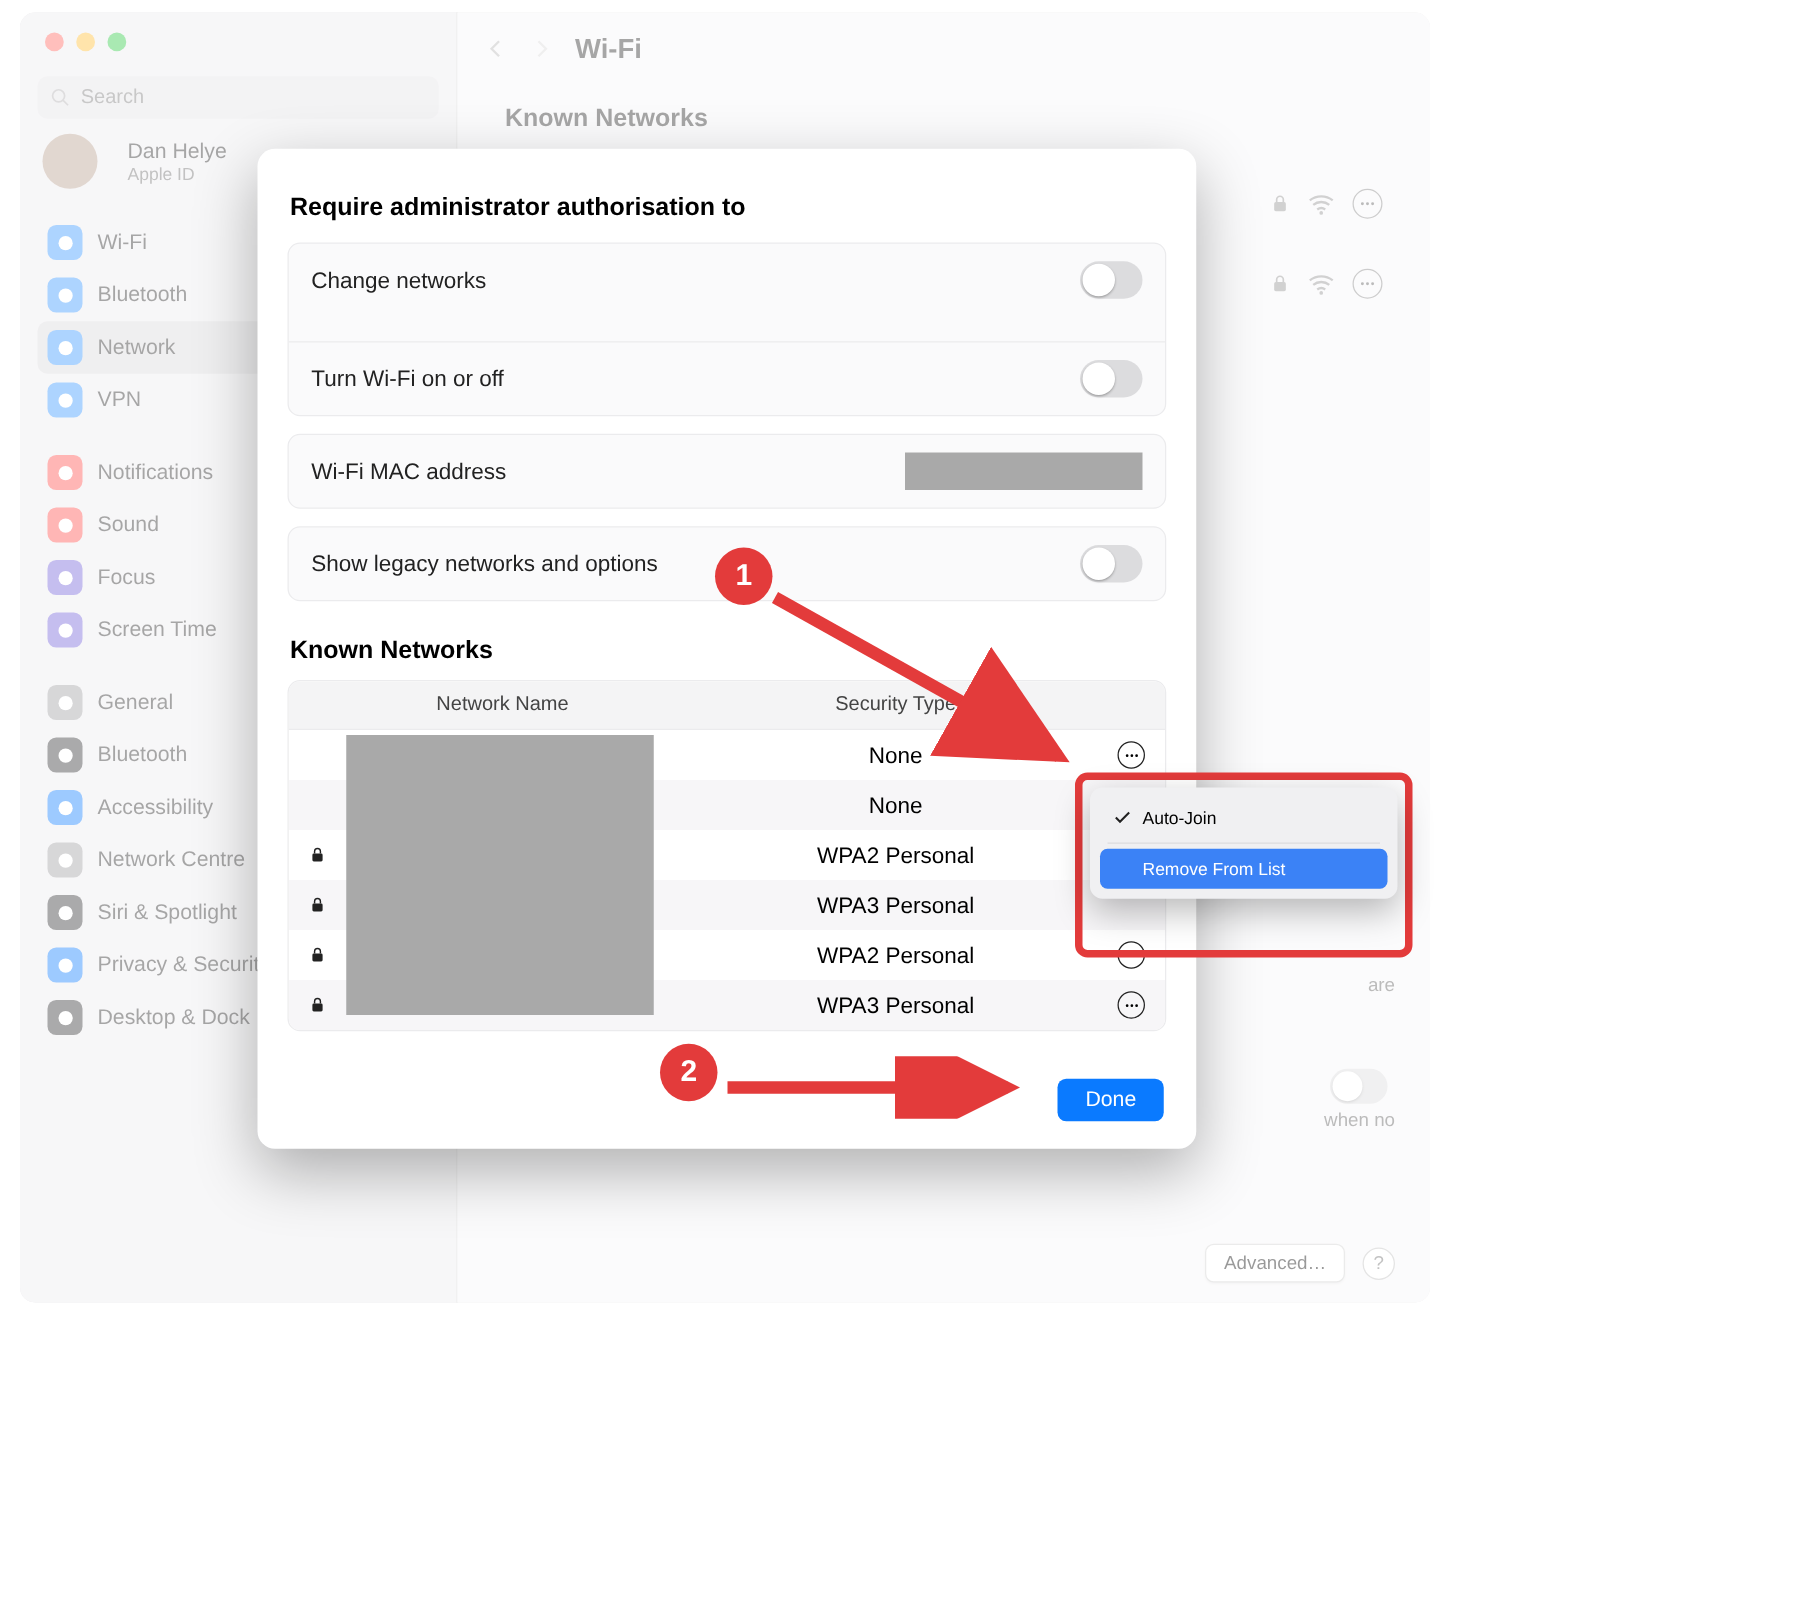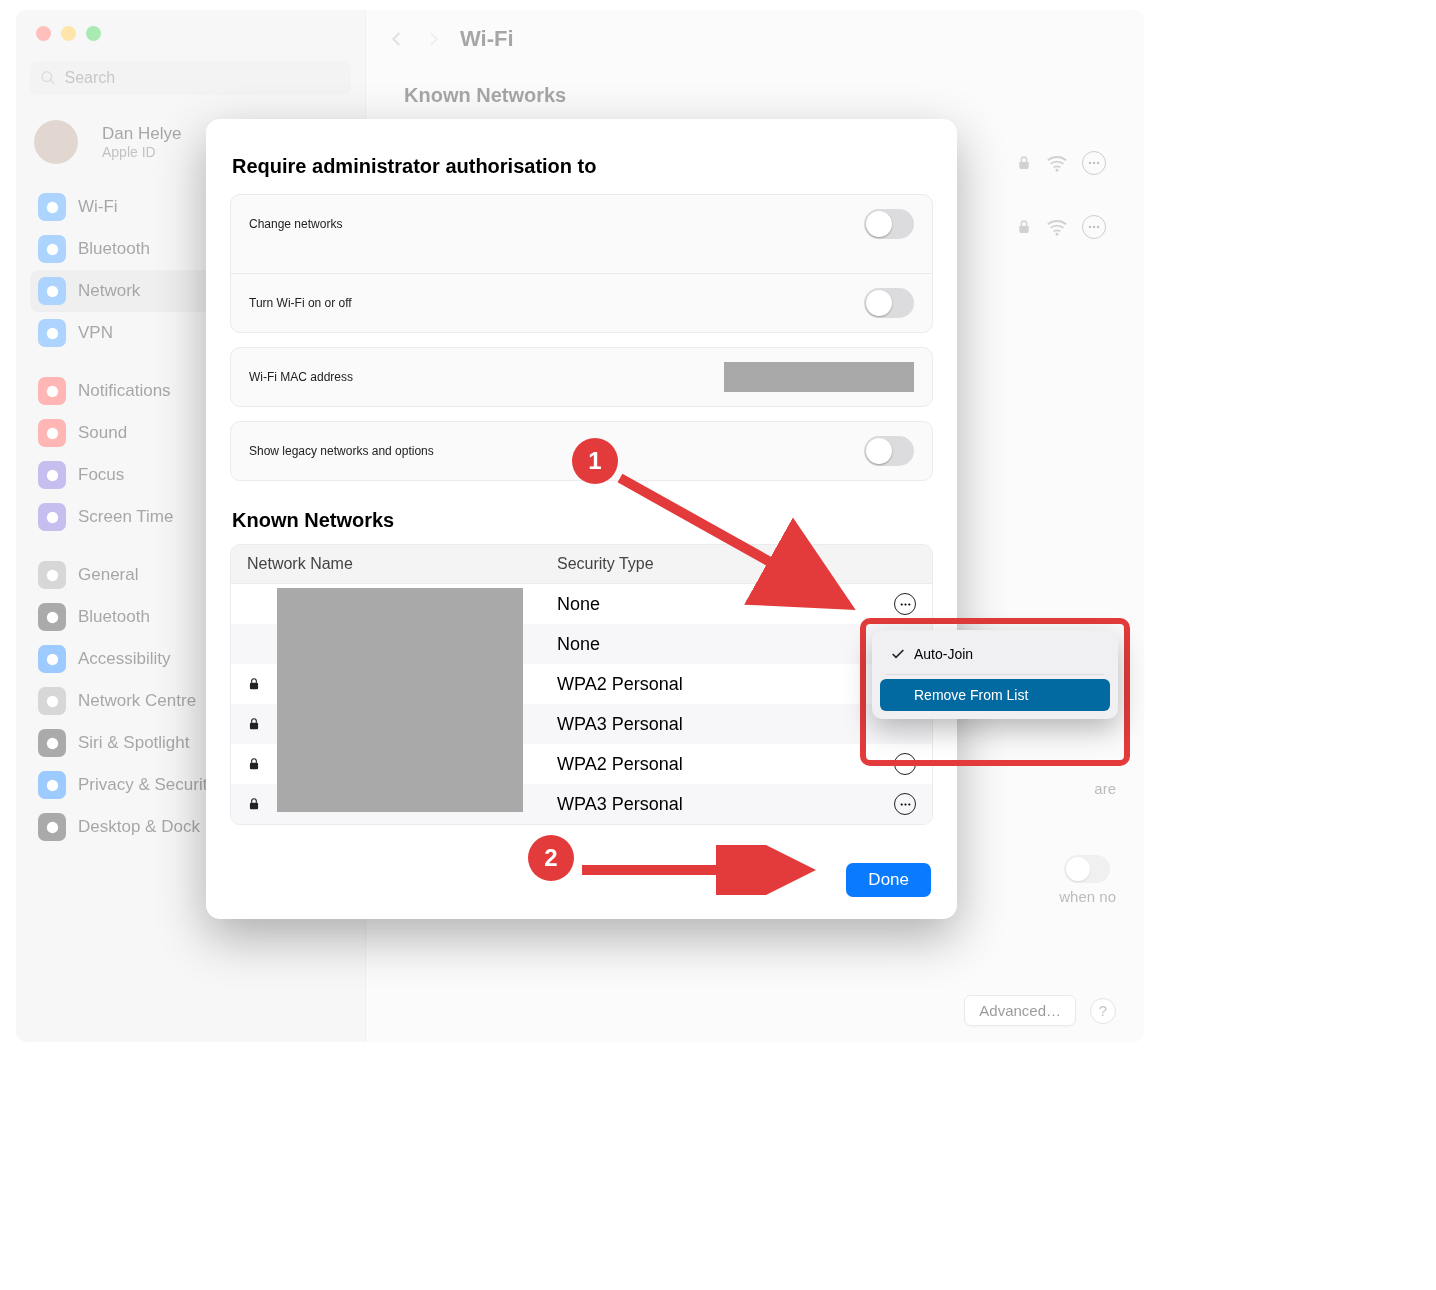--- a/index.html
+++ b/index.html
@@ -30,21 +30,21 @@
     width: 350px;
     background: #eceaee;
     padding: 16px 14px;
     border-right: 1px solid #d8d8d8;
   }
   .traffic { display:flex; gap:10px; margin-bottom: 20px; padding-left: 6px;}
   .traffic span { width:15px; height:15px; border-radius:50%; display:block;}
   .tl-close{background:#ff5f57;} .tl-min{background:#febc2e;} .tl-max{background:#28c840;}
   .search {
     display:flex; align-items:center; gap:8px;
-    background:#e2e0e4; border-radius:8px; padding:8px 10px; margin-bottom:17px;justify-content:space-between;
+    background:#e2e0e4; border-radius:8px; padding:8px 10px; margin-bottom:4px;justify-content:space-between;
   }
   .search svg{width:18px;height:18px;opacity:.5;}
   .search input{border:none;background:transparent;font-size:16px;outline:none;width:100%; color:#888;}
   .user-row{display:flex;align-items:center;gap:24px;padding:8px 4px;}
   .avatar{width:44px;height:44px;border-radius:50%;background:#bbb;background-size:cover;}
   .avatar.small{width:40px;height:40px;}
   .user-row .name{font-size:17px;color:#222;}
   .user-row .sub{font-size:14px;color:#666;}
   .nav{margin-top:14px;}
   .nav-item{display:flex;align-items:center;gap:12px;padding:7px 8px;border-radius:8px;font-size:17px;color:#222;}
@@ -72,27 +72,27 @@
   
   .sheet{
     position:absolute; top:119px; left:206px;
     width:751px; height:800px;
     background:#fff; border-radius:14px;
     box-shadow:0 18px 50px rgba(0,0,0,.30);
     z-index:20; padding:28px 24px 22px;
   }
   .sheet h2{font-size:20px;font-weight:700;margin:8px 0 16px 2px;}
   .group{border:1px solid #ebebed;border-radius:10px;background:#fafafb;margin-bottom:14px;}
-  .row{display:flex;align-items:center;justify-content:space-between;padding:14px 18px;font-size:12px;color:#222;}
+  .row{display:flex;align-items:center;justify-content:space-between;padding:14px 18px;font-size:18px;color:#222;}
   .row + .row{border-top:1px solid #ebebed;margin-top:20px;}
   .toggle{width:50px;height:30px;border-radius:16px;background:#dcdcde;position:relative;}
   .toggle::after{content:"";position:absolute;width:26px;height:26px;background:#fff;border-radius:50%;top:2px;left:2px;box-shadow:0 1px 2px rgba(0,0,0,.3);}
   .mac-redact{width:190px;height:30px;background:#a9a9a9;}
   .kn-head{font-size:20px;font-weight:700;margin:28px 0 12px 2px;}
-  .table{border:1px solid #ebebed;border-radius:10px;overflow:hidden;}
+  .table{border:1px solid #ebebed;border-radius:10px;overflow:hidden;text-align:center;}
   .thead{display:flex;background:#f4f4f5;padding:10px 16px;font-size:16px;color:#444;border-bottom:1px solid #ebebed;}
   .col-name{flex:0 0 310px;}
   .col-sec{flex:1;}
   .col-act{flex:0 0 40px;}
   .trow{display:flex;align-items:center;padding:6px 16px;font-size:18px;min-height:40px;}
   .trow:nth-child(odd){background:#f7f6f8;}
   .trow:nth-child(even){background:#fff;}
   .cell-name{flex:0 0 310px;display:flex;align-items:center;gap:10px;}
   .cell-sec{flex:1;}
   .cell-act{flex:0 0 40px;display:flex;justify-content:flex-end;}
@@ -111,21 +111,21 @@
     z-index:40;
     background:transparent;
   }
   .popup{
     position:absolute; top:630px; left:872px;
     width:246px; background:#f0f0f2;
     border-radius:10px; box-shadow:0 10px 28px rgba(0,0,0,.28);
     padding:8px 8px; z-index:41;
   }
   .popup-item{display:flex;align-items:center;gap:8px;padding:8px 10px;font-size:14px;border-radius:6px;}
-  .popup-item.sel{background:#0369a1;color:#fff;}
+  .popup-item.sel{background:#3b82f6;color:#fff;}
   .check{width:16px;}
 
   
   .badge{position:absolute;width:46px;height:46px;border-radius:50%;background:#e33b3b;color:#fff;display:flex;align-items:center;justify-content:center;font-size:24px;font-weight:600;z-index:50;}
   .arrow{position:absolute;z-index:49;}
 </style>
 </head>
 <body>
 
 <div class="window">

